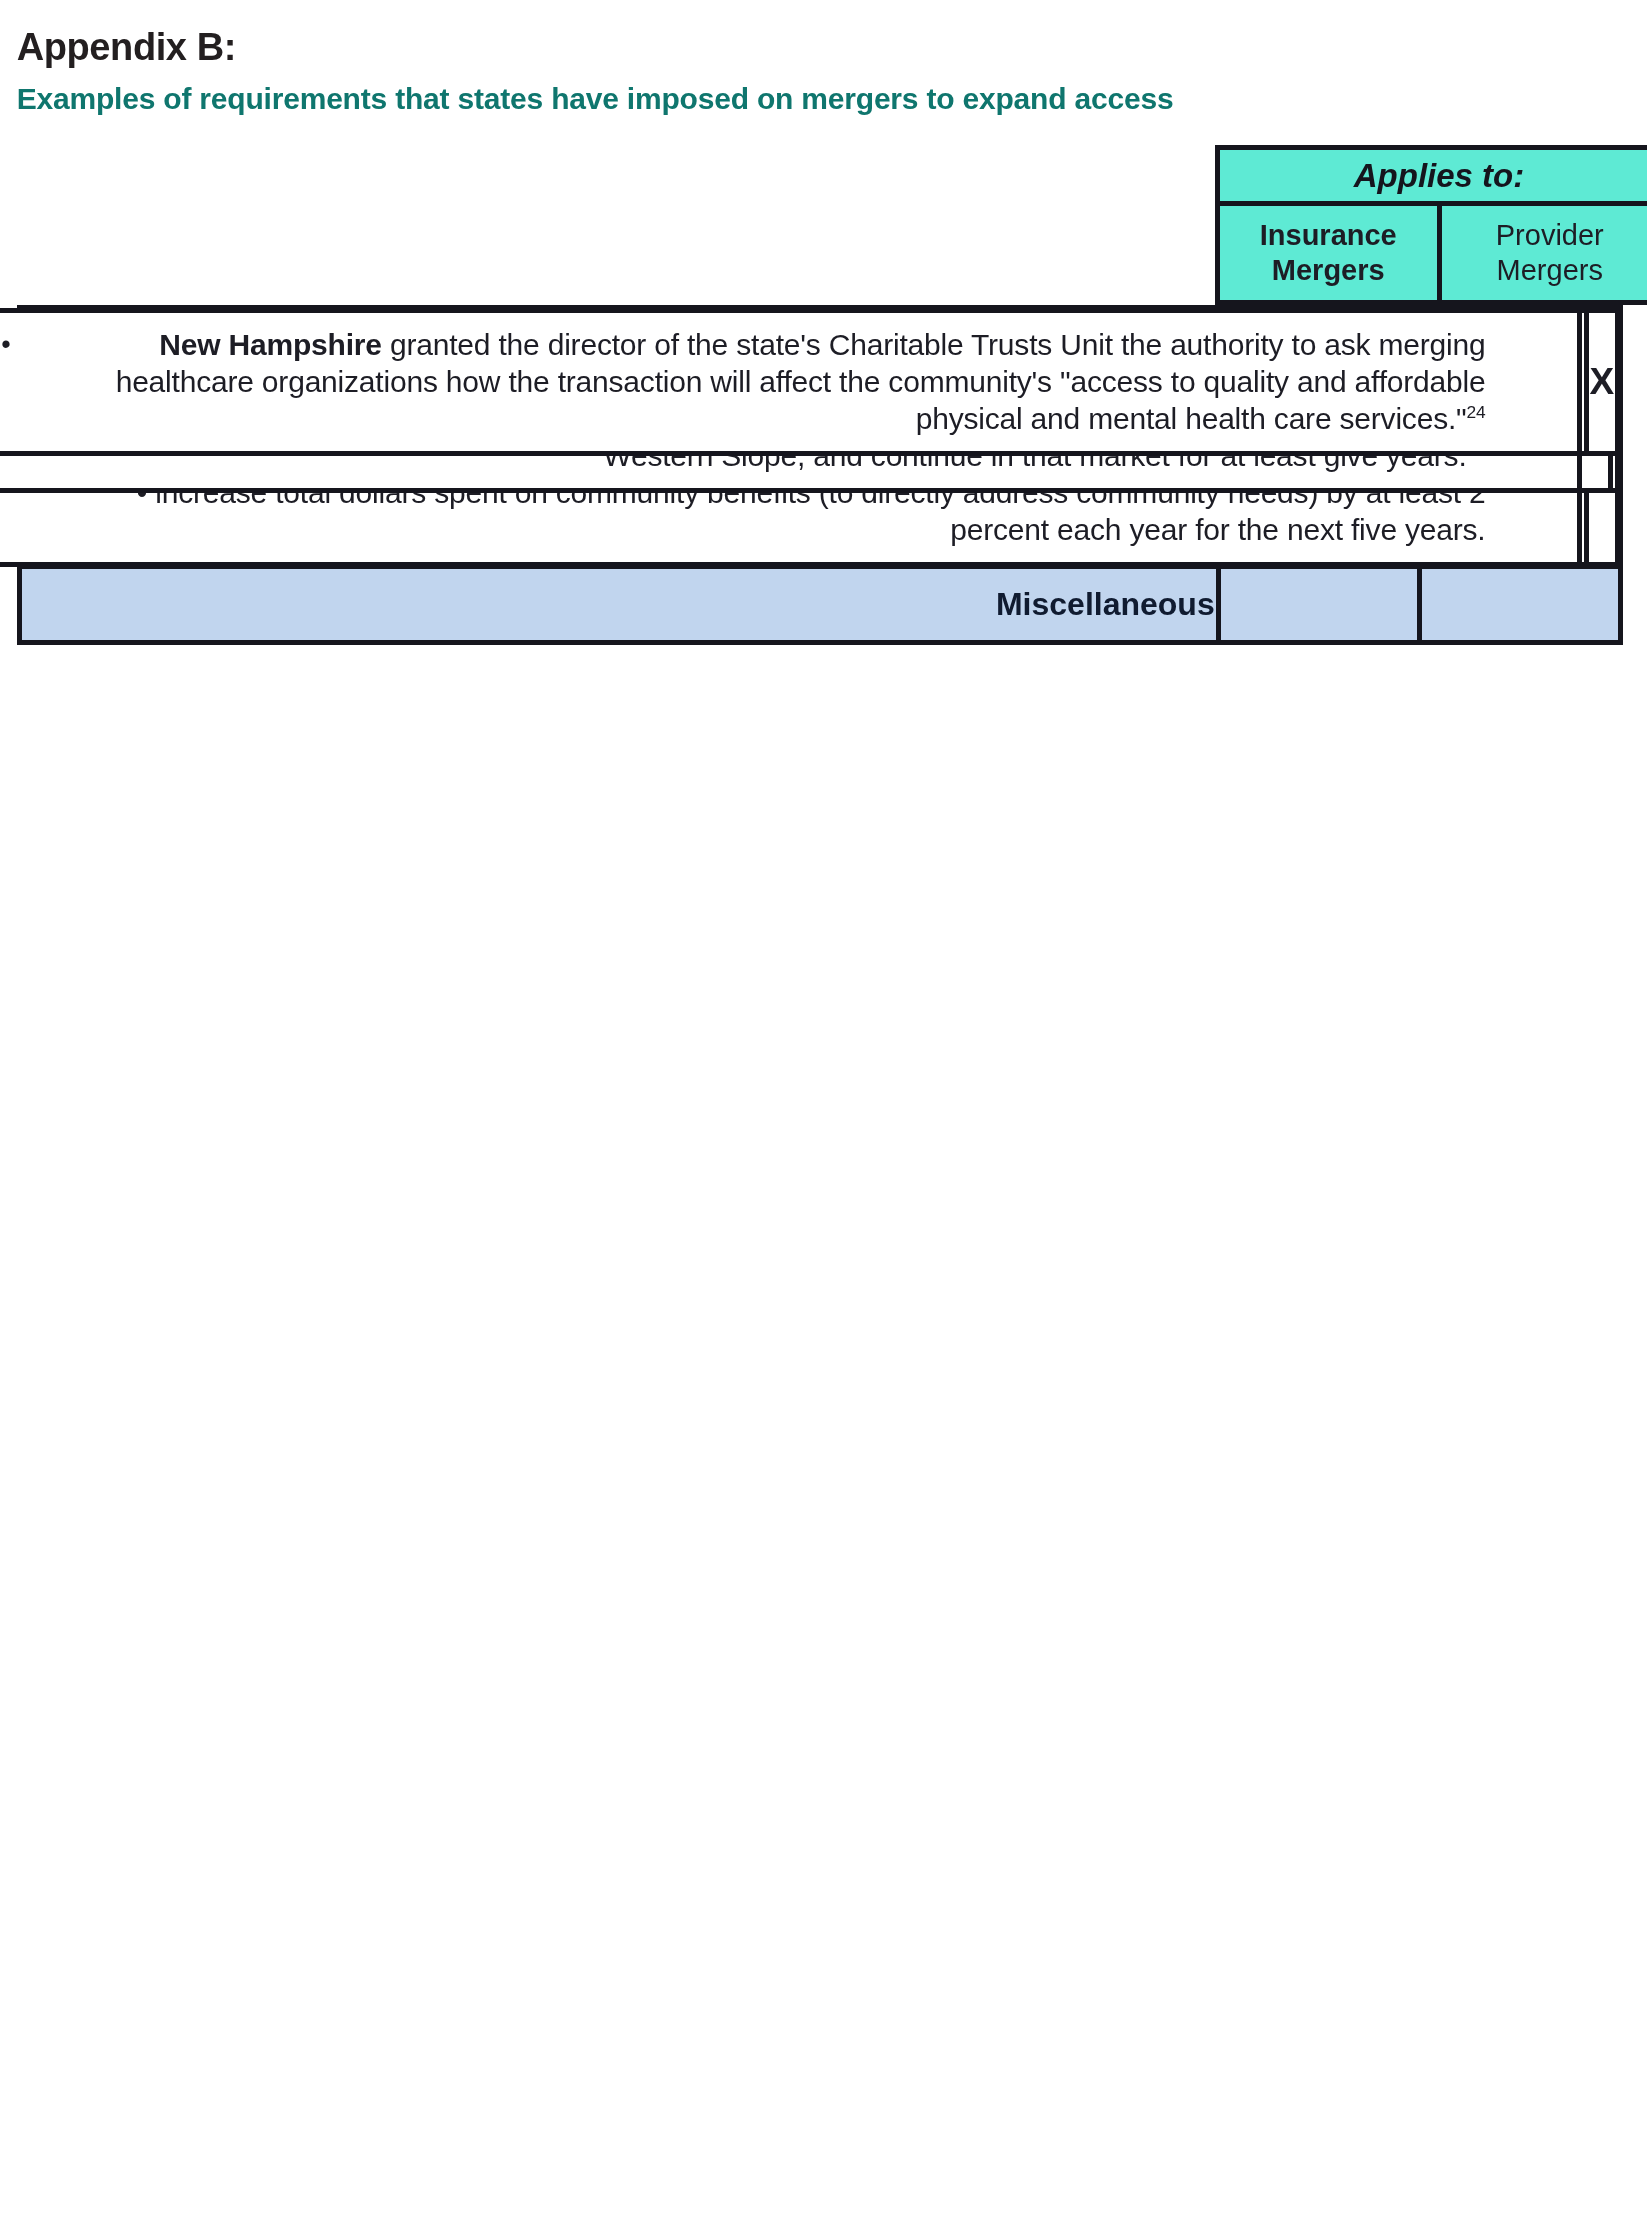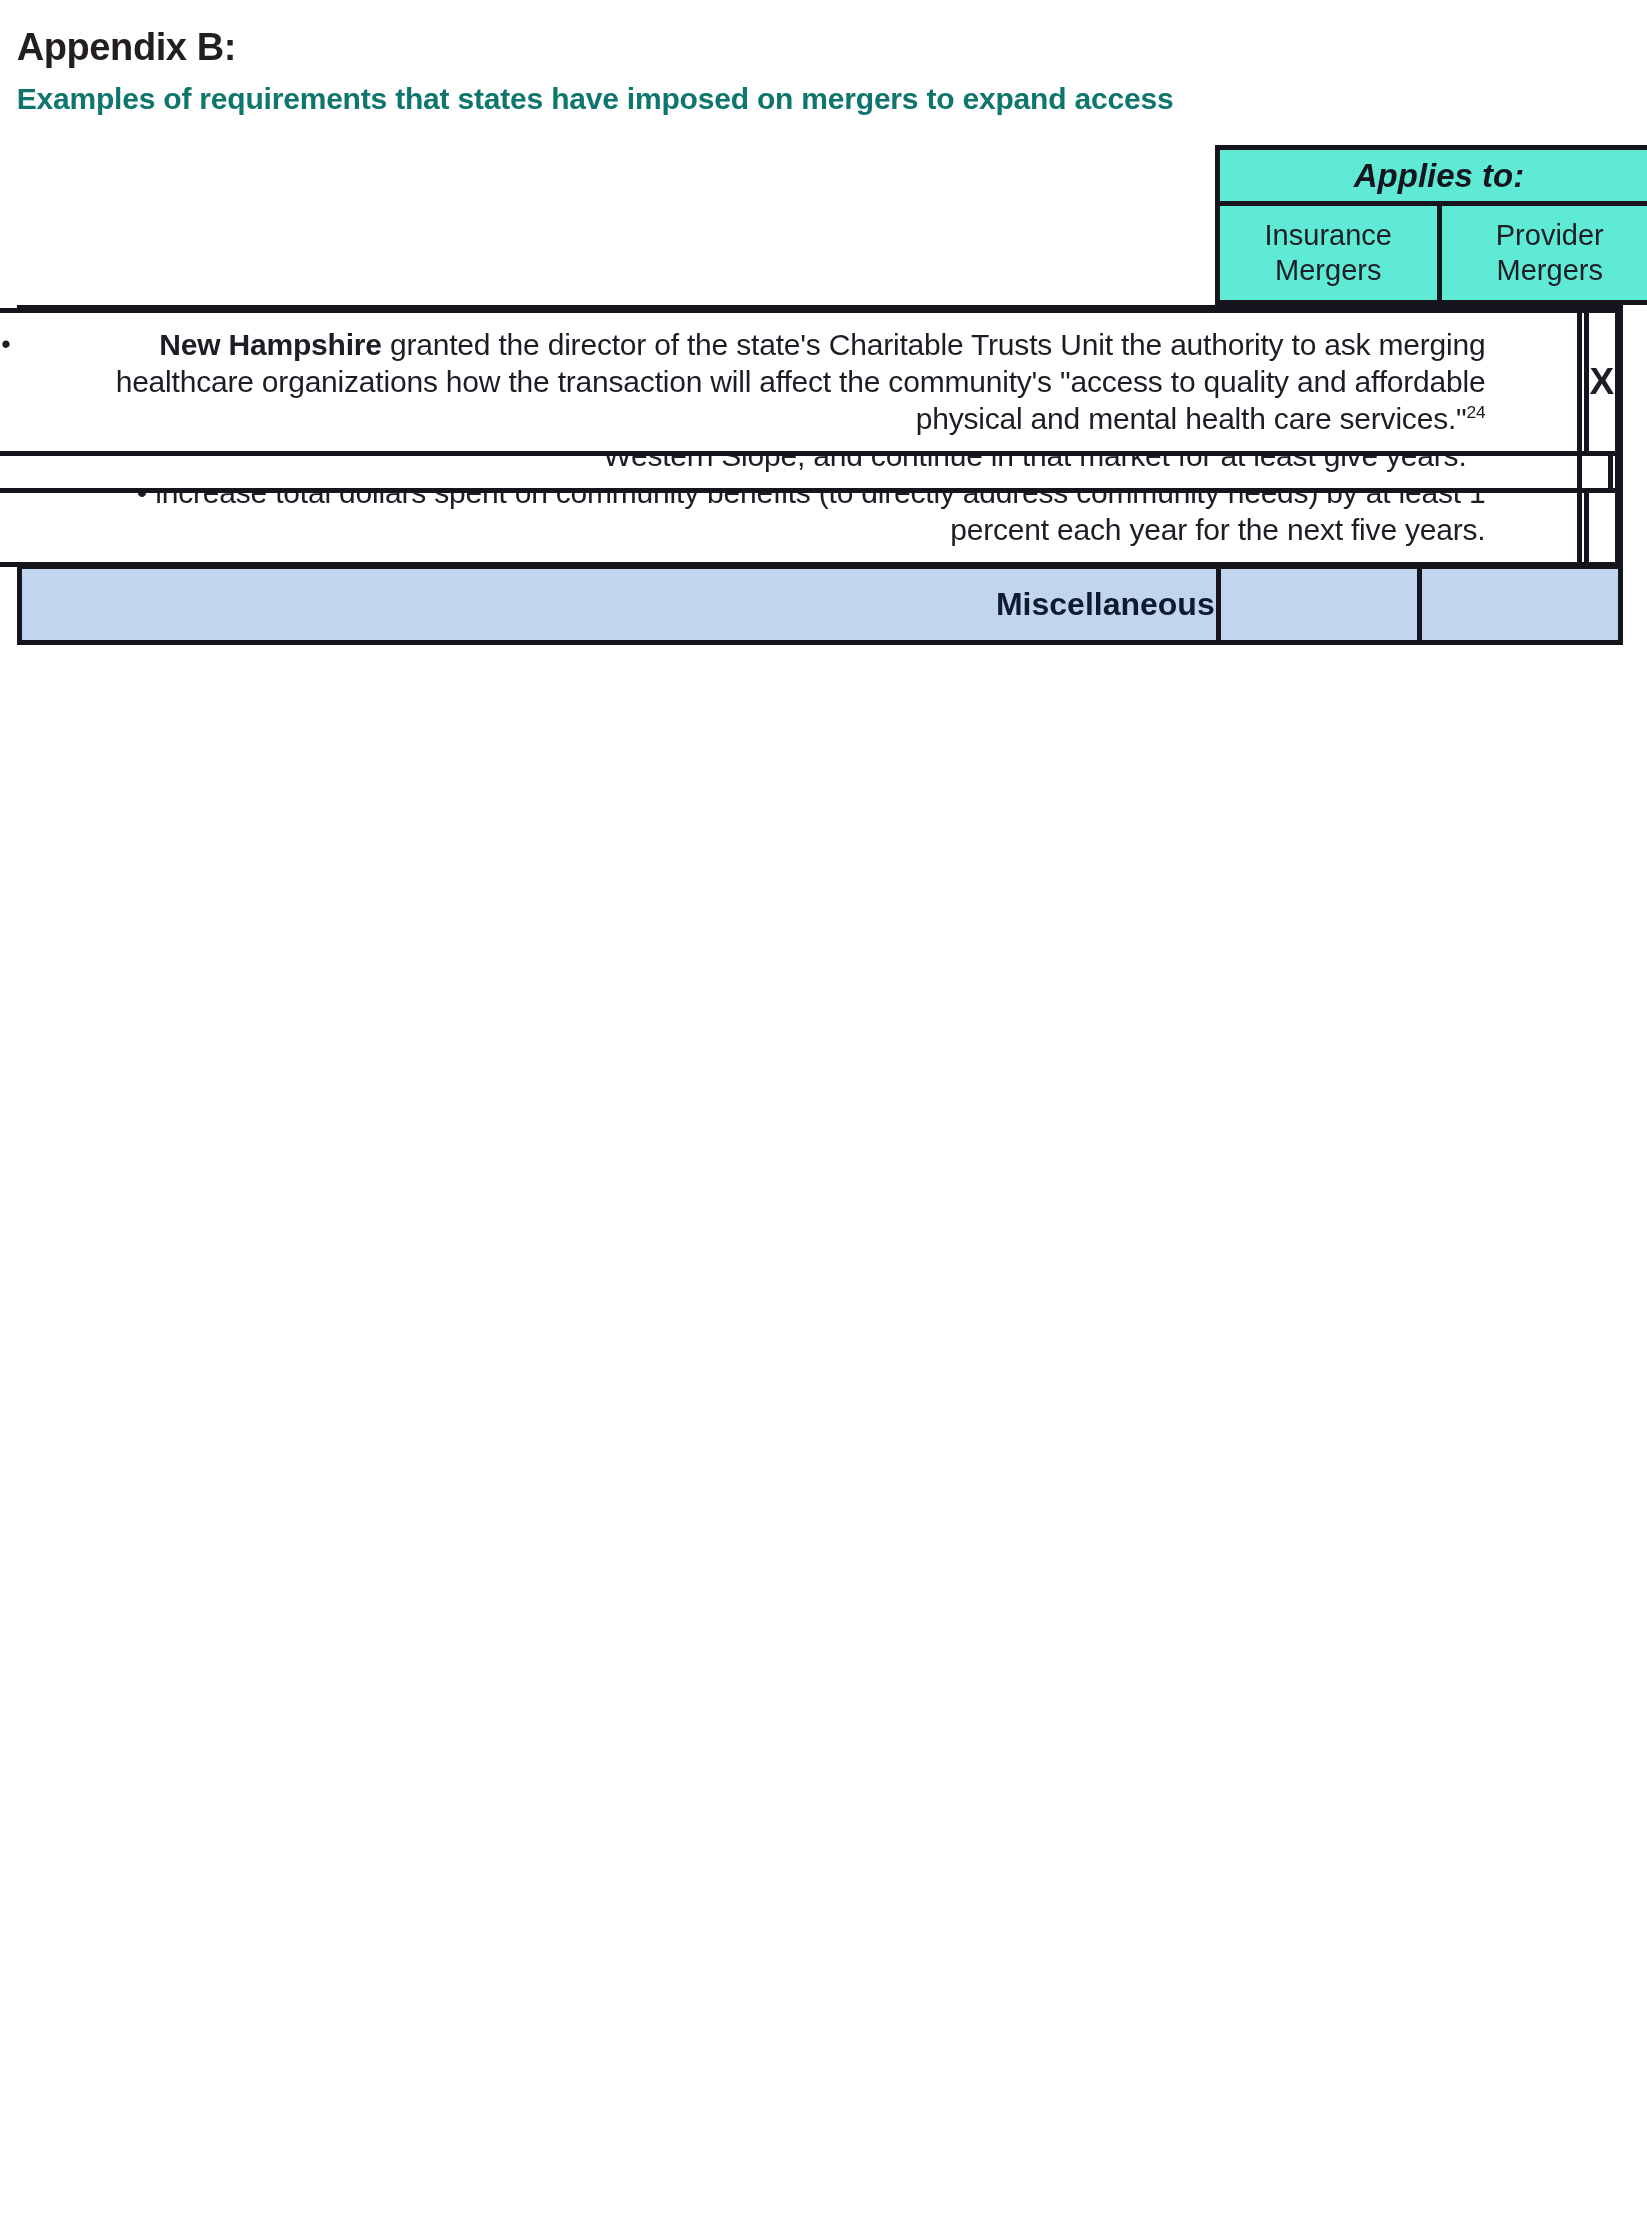--- a/index.html
+++ b/index.html
@@ -79,20 +79,21 @@
     justify-content: center;
     text-align: center;
     font-size: 29px;
     line-height: 1.2;
     color: #1d1d25;
     padding: 3px 4.6px;
     box-sizing: border-box;
   }
   .applies-col.first {
     border-right: 5.3px solid #15151d;
+    font-weight: bold;
   }
 
   
   table.main {
     position: absolute;
     left: 16.7px;
     top: 293px;
     width: 1600px;
     border-collapse: collapse;
     table-layout: fixed;
@@ -204,21 +205,21 @@
           </td>
           <td class="mark-cell">X</td>
           <td class="mark-cell"></td>
         </tr>
         <tr class="bullet" style="height: 253px;">
           <td class="text-cell">
             <div class="cellwrap">
               <span class="bullet">•</span>
               <p><span class="run-b">Connecticut's</span><span> Office of Health Strategy attached a certificate of need agreement to a healthcare acquisition, stipulating that hospitals must: </span><span class="sup">19</span></p>
               <p class="indent"><span>• adopt specific evidence-based initiatives to address needs identified in their Community Health Needs Assessments, and</span></p>
-              <p class="indent"><span>• increase total dollars spent on community benefits (to directly address community needs) by at least 1 percent each year for the next five years.</span></p>
+              <p class="indent"><span>• increase total dollars spent on community benefits (to directly address community needs) by at least 2 percent each year for the next five years.</span></p>
             </div>
           </td>
           <td class="mark-cell"></td>
           <td class="mark-cell">X</td>
         </tr>
         <tr class="bullet" style="height: 186px;">
           <td class="text-cell">
             <div class="cellwrap">
               <span class="bullet">•</span>
               <p><span class="run-b">Washington</span><span> required CHI Franciscan to pay other healthcare organizations up to $2.5 million to increase access to care as a condition of the system's affiliation with the Doctors Clinic, a multispecialty group, and its purchase of WestSound Orthopaedics, both in Kitsap County.</span><span class="sup">20</span></p>

